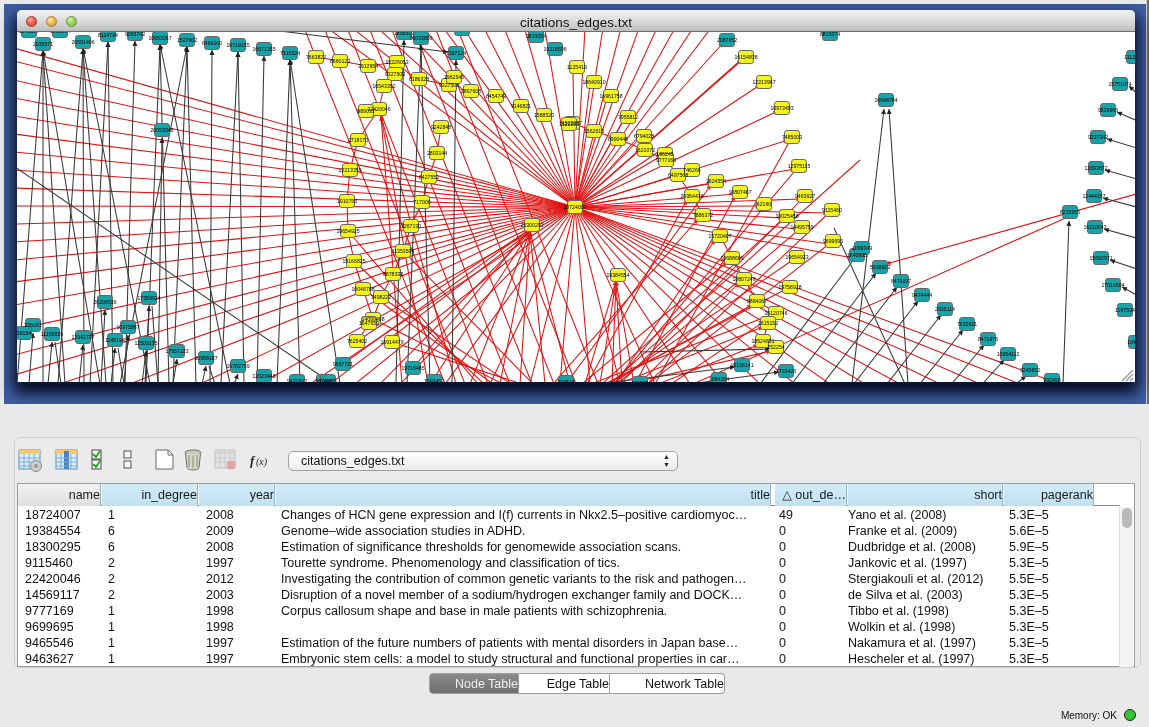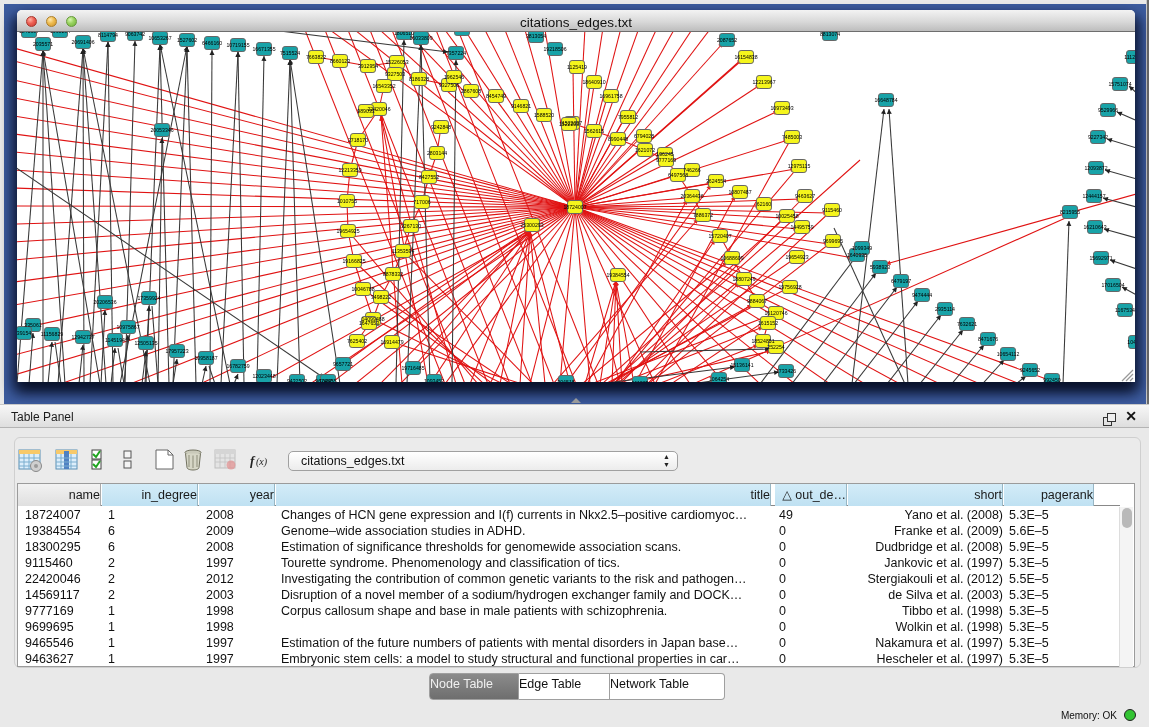--- a/index.html
+++ b/index.html
@@ -31,27 +31,27 @@
 
 .tbl{position:absolute;left:17px;top:483px;width:1118px;height:184px;background:#fff;border:1px solid #9b9b9b}
 .thead{position:absolute;left:0;top:0;width:1102px;height:22px;background:#fff;border-bottom:1px solid #888}
 .th{position:absolute;top:0;height:22px;background:linear-gradient(#d3ecf8,#bfe1f2);
  border-right:1px solid #98b6c4;font-size:12.5px;color:#1a1a1a;text-align:right;line-height:22px}
 .th.gray{background:linear-gradient(#f2f2f2,#dfdfdf);border-right:1px solid #aaa}
 .tbody{position:absolute;left:0;top:23px;width:1102px;height:160px;overflow:hidden;font-size:12.5px;color:#111}
 .trow{position:absolute;left:0;width:100%;height:16px;line-height:16px;white-space:nowrap}
 .trow span{position:absolute;overflow:hidden}
 .c0{left:7px;width:90px}.c1{left:90px;width:95px}.c2{left:188px;width:80px}
-.c3{left:263px;width:492px}.c4{left:761px;width:70px}.c5{left:830px;width:155px;text-align:right}
+.c3{left:263px;width:492px}.c4{left:761px;width:70px}.c5{left:830px;width:155px;text-align:left}
 .c6{left:991px;width:100px}
 .vsb{position:absolute;right:1px;top:23px;width:14px;height:160px;background:#f4f4f4;border-left:1px solid #ddd}
 .vsb .thumb{position:absolute;left:2px;top:1px;width:10px;height:20px;border-radius:5px;background:#b9b9b9}
 
 .tabs{position:absolute;left:429px;top:673px;height:21px;font-size:12.5px}
-.tab{position:relative;float:left;height:27px;line-height:20px;text-align:left;background:#fff;
+.tab{position:relative;float:left;height:21px;line-height:20px;text-align:right;background:#fff;
  border:1px solid #9f9f9f;border-left:none;color:#111}
 .tab.first{border-left:1px solid #9f9f9f;border-radius:4px 0 0 4px;
  background:linear-gradient(#8b8b8b,#6e6e6e);color:#f0f0f0}
 .tab.last{border-radius:0 4px 4px 0}
 .mem{position:absolute;right:32px;top:710px;font-size:10px;color:#111}
 .memdot{position:absolute;right:13px;top:709px;width:12px;height:12px;border-radius:50%;background:#33c433;border:1px solid #222}
 </style></head><body>
 <div class="desk"></div>
 <div class="rightedge"></div>
 <div class="win">
@@ -767,29 +767,20 @@
 </svg>
     </div>
   <div class="titlebar">
     <span class="tl r"></span>
       <span class="tl y"></span>
       <span class="tl g"></span>
     <div class="title">citations_edges.txt</div>
   </div>
 </div>
 <div class="panel">
-  <div class="phead">
-      <span class="lab">Table Panel</span>
-      <span class="grip"></span>
-    <span class="pfloat"><svg width="13" height="13">
-          <rect x="0.5" y="4.5" width="8" height="8" fill="none" stroke="#333"></rect>
-          <rect x="4.5" y="0.5" width="8" height="8" fill="#efefef" stroke="#333"></rect>
-        </svg></span>
-      <span class="pclose">✕</span>
-    </div>
   <div class="pbox"></div>
   <svg width="280" height="30" style="position:absolute;left:18px;top:45px">
 
     <g>
       <rect x="1" y="1" width="21" height="19" fill="#dceefb" stroke="#5a8fb4"></rect>
       <rect x="1" y="1" width="21" height="4" fill="#f7c96a"></rect>
       <path d="M1 9h21M1 13h21M1 17h21M6 5v15M11 5v15M16 5v15" stroke="#7aaecf" stroke-width="1" fill="none"></path>
       <circle cx="18" cy="17" r="5.5" fill="#cfcfcf" stroke="#8a8a8a"></circle>
       <circle cx="18" cy="17" r="2" fill="#9a9a9a"></circle>
     </g>

